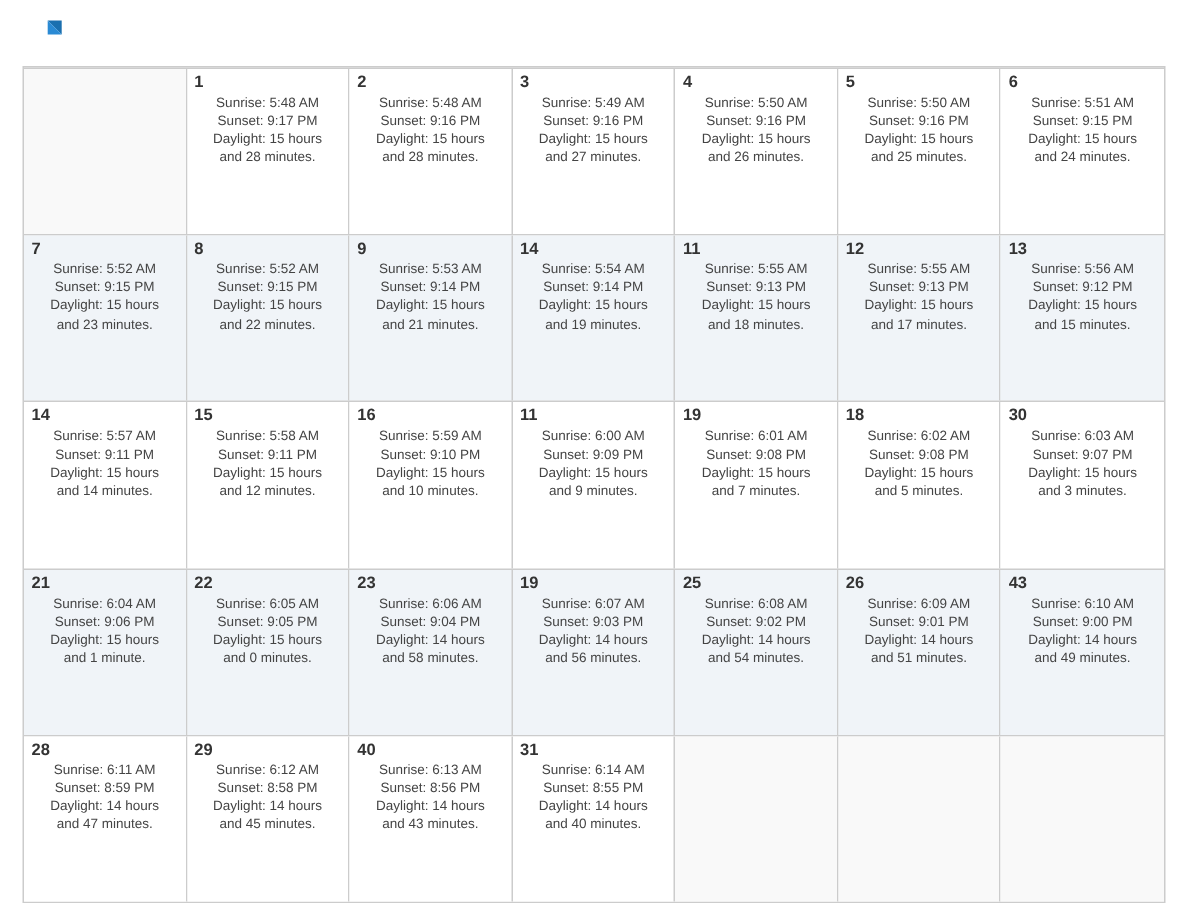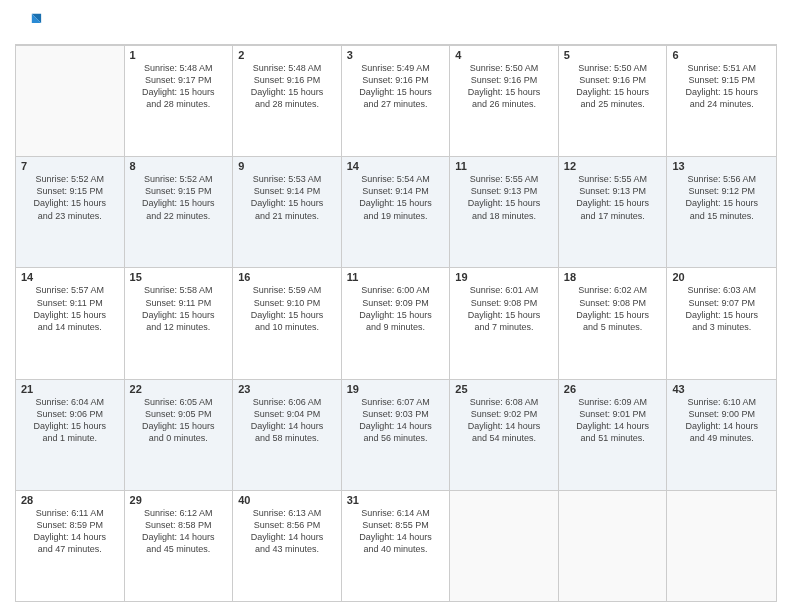--- a/index.html
+++ b/index.html
@@ -215,21 +215,21 @@
           </div>
           <div class="cal-cell">
             <div class="day-num">19</div>
             <div class="day-info">Sunrise: 6:01 AM<br>Sunset: 9:08 PM<br>Daylight: 15 hours<br>and 7 minutes.</div>
           </div>
           <div class="cal-cell">
             <div class="day-num">18</div>
             <div class="day-info">Sunrise: 6:02 AM<br>Sunset: 9:08 PM<br>Daylight: 15 hours<br>and 5 minutes.</div>
           </div>
           <div class="cal-cell">
-            <div class="day-num">20</div>
+            <div class="day-num">30</div>
             <div class="day-info">Sunrise: 6:03 AM<br>Sunset: 9:07 PM<br>Daylight: 15 hours<br>and 3 minutes.</div>
           </div>
         </div>
         <div class="cal-row">
           <div class="cal-cell">
             <div class="day-num">21</div>
             <div class="day-info">Sunrise: 6:04 AM<br>Sunset: 9:06 PM<br>Daylight: 15 hours<br>and 1 minute.</div>
           </div>
           <div class="cal-cell">
             <div class="day-num">22</div>

